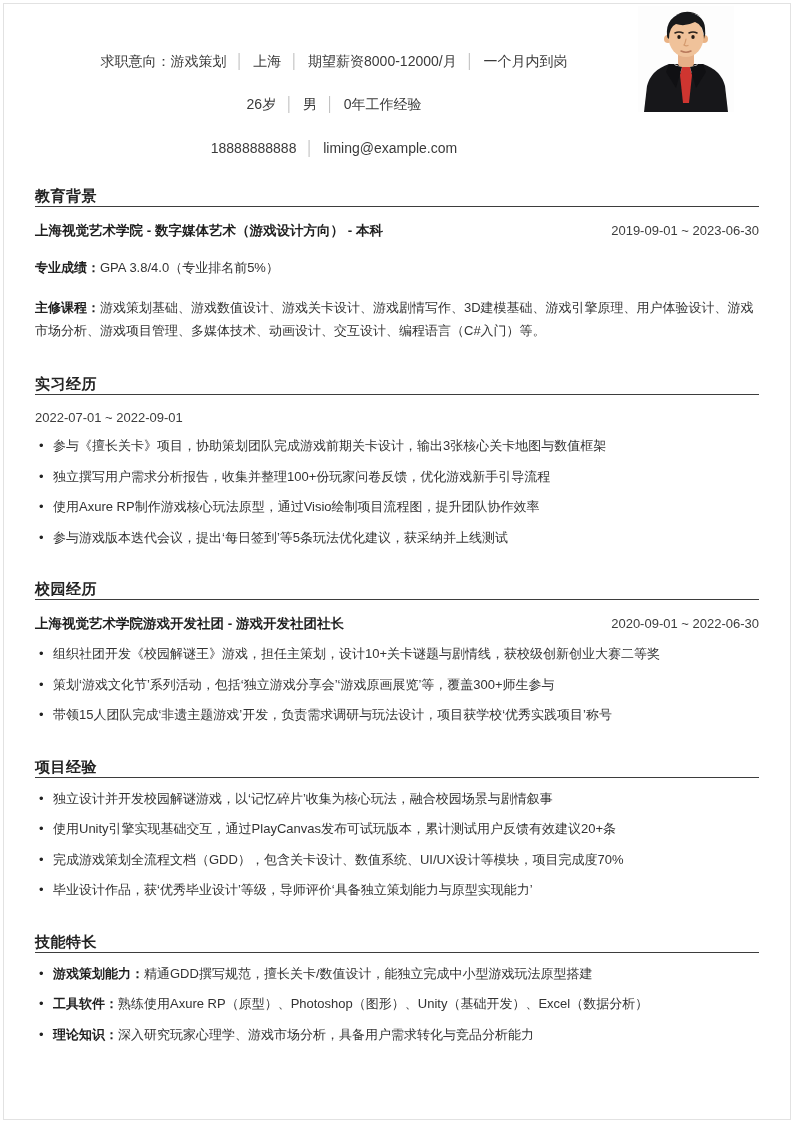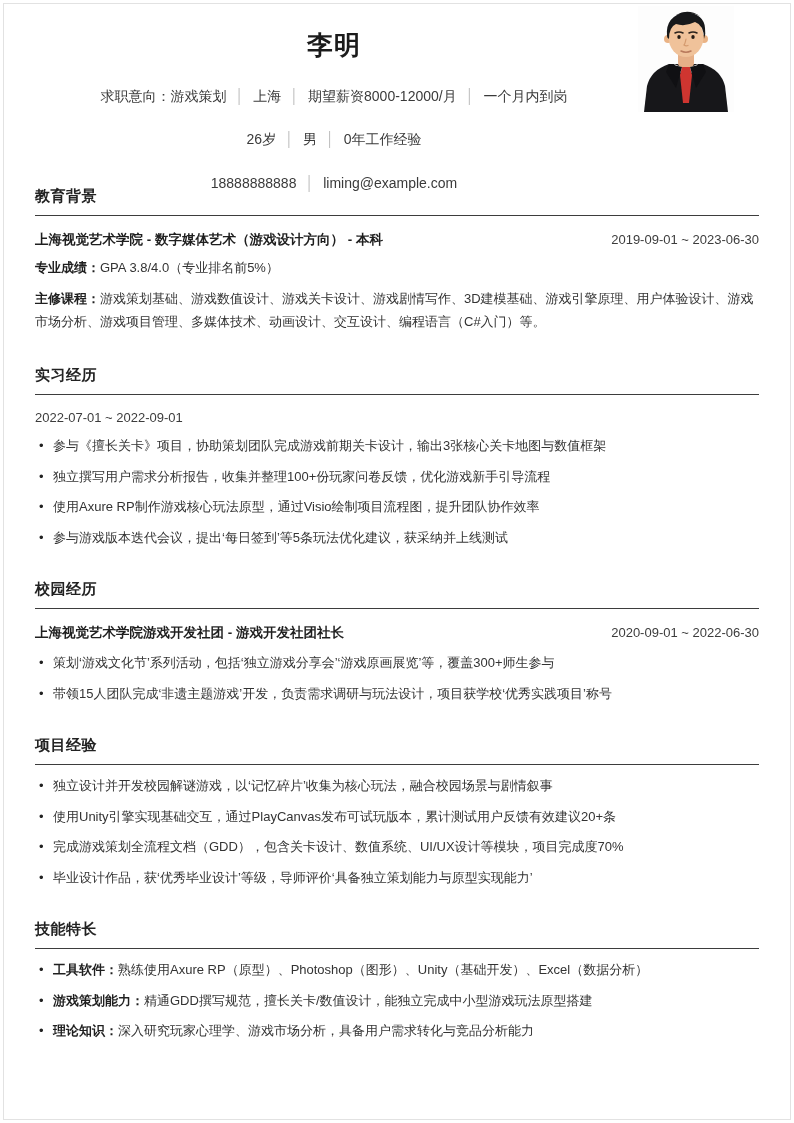--- a/index.html
+++ b/index.html
@@ -20,47 +20,46 @@
   .info-line{font-size:14px;color:#3a3a3a;margin-top:23px;line-height:1.45;text-align:center;}
   .sep{color:#bdbdbd;margin:0 9px;font-weight:normal;}
   .avatar{
     position:absolute;top:2px;right:56px;width:96px;height:106px;
     background:#fdfdfd;overflow:hidden;
   }
   
   .content{padding:0 31px;}
   h2.section-title{
     font-size:15px;font-weight:bold;color:#222;margin:33px 0 0;
-    padding-bottom:9px;border-bottom:1px solid #3d3d3d;letter-spacing:.5px;
+    border-bottom:1px solid #3d3d3d;letter-spacing:.5px;
   }
   .entry-head{
     display:flex;justify-content:space-between;align-items:baseline;margin-top:15px;text-align:center;
   }
   .entry-title{font-size:13.5px;font-weight:bold;color:#1f1f1f;}
   .entry-date{font-size:13px;color:#3c3c3c;white-space:nowrap;}
-  .detail{margin:8px 0 0;font-size:13px;line-height:1.75;color:#333;}
+  .detail{margin:17px 0 0;font-size:13px;line-height:1.75;color:#333;}
   .detail b{color:#1f1f1f;}
   ul.bullets{list-style:none;margin:3px 0 0;padding:0;}
   ul.bullets li{
     position:relative;padding-left:18px;margin-top:11px;
     font-size:13px;line-height:1.5;color:#333;
   }
   ul.bullets li::before{
     content:"•";position:absolute;left:4px;top:0;color:#222;font-size:13px;
   }
   ul.bullets li b{color:#1f1f1f;}
 </style>
 </head>
 <body>
 
 <div class="page">
 
   <div class="header">
     <div class="header-text">
-      <h1 class="name">李明</h1>
 
       <div class="info-line">
         <span>求职意向：游戏策划</span><span class="sep">│</span><span>上海</span><span class="sep">│</span><span>期望薪资8000-12000/月</span><span class="sep">│</span><span>一个月内到岗</span>
       </div>
 
       <div class="info-line">
         <span>26岁</span><span class="sep">│</span><span>男</span><span class="sep">│</span><span>0年工作经验</span>
       </div>
 
       <div class="info-line">
@@ -129,39 +128,40 @@
       </ul>
     </section>
 
     <section>
       <h2 class="section-title">校园经历</h2>
       <div class="entry-head">
         <span class="entry-title">上海视觉艺术学院游戏开发社团 - 游戏开发社团社长</span>
         <span class="entry-date">2020-09-01 ~ 2022-06-30</span>
       </div>
       <ul class="bullets">
+        <li>组织社团开发《校园解谜王》游戏，担任主策划，设计10+关卡谜题与剧情线，获校级创新创业大赛二等奖</li>
         <li>策划‘游戏文化节’系列活动，包括‘独立游戏分享会’‘游戏原画展览’等，覆盖300+师生参与</li>
         <li>带领15人团队完成‘非遗主题游戏’开发，负责需求调研与玩法设计，项目获学校‘优秀实践项目’称号</li>
       </ul>
     </section>
 
     <section>
       <h2 class="section-title">项目经验</h2>
       <ul class="bullets">
         <li>独立设计并开发校园解谜游戏，以‘记忆碎片’收集为核心玩法，融合校园场景与剧情叙事</li>
         <li>使用Unity引擎实现基础交互，通过PlayCanvas发布可试玩版本，累计测试用户反馈有效建议20+条</li>
         <li>完成游戏策划全流程文档（GDD），包含关卡设计、数值系统、UI/UX设计等模块，项目完成度70%</li>
         <li>毕业设计作品，获‘优秀毕业设计’等级，导师评价‘具备独立策划能力与原型实现能力’</li>
       </ul>
     </section>
 
     <section>
       <h2 class="section-title">技能特长</h2>
       <ul class="bullets" style="margin-top:8px;">
+        <li><b>游戏策划能力：</b><span>精通GDD撰写规范，擅长关卡/数值设计，能独立完成中小型游戏玩法原型搭建</span></li>
         <li><b>工具软件：</b><span>熟练使用Axure RP（原型）、Photoshop（图形）、Unity（基础开发）、Excel（数据分析）</span></li>
-        <li><b>游戏策划能力：</b><span>精通GDD撰写规范，擅长关卡/数值设计，能独立完成中小型游戏玩法原型搭建</span></li>
         <li><b>理论知识：</b><span>深入研究玩家心理学、游戏市场分析，具备用户需求转化与竞品分析能力</span></li>
 
       </ul>
     </section>
 
   </div>
 </div>
 
 </body></html>

